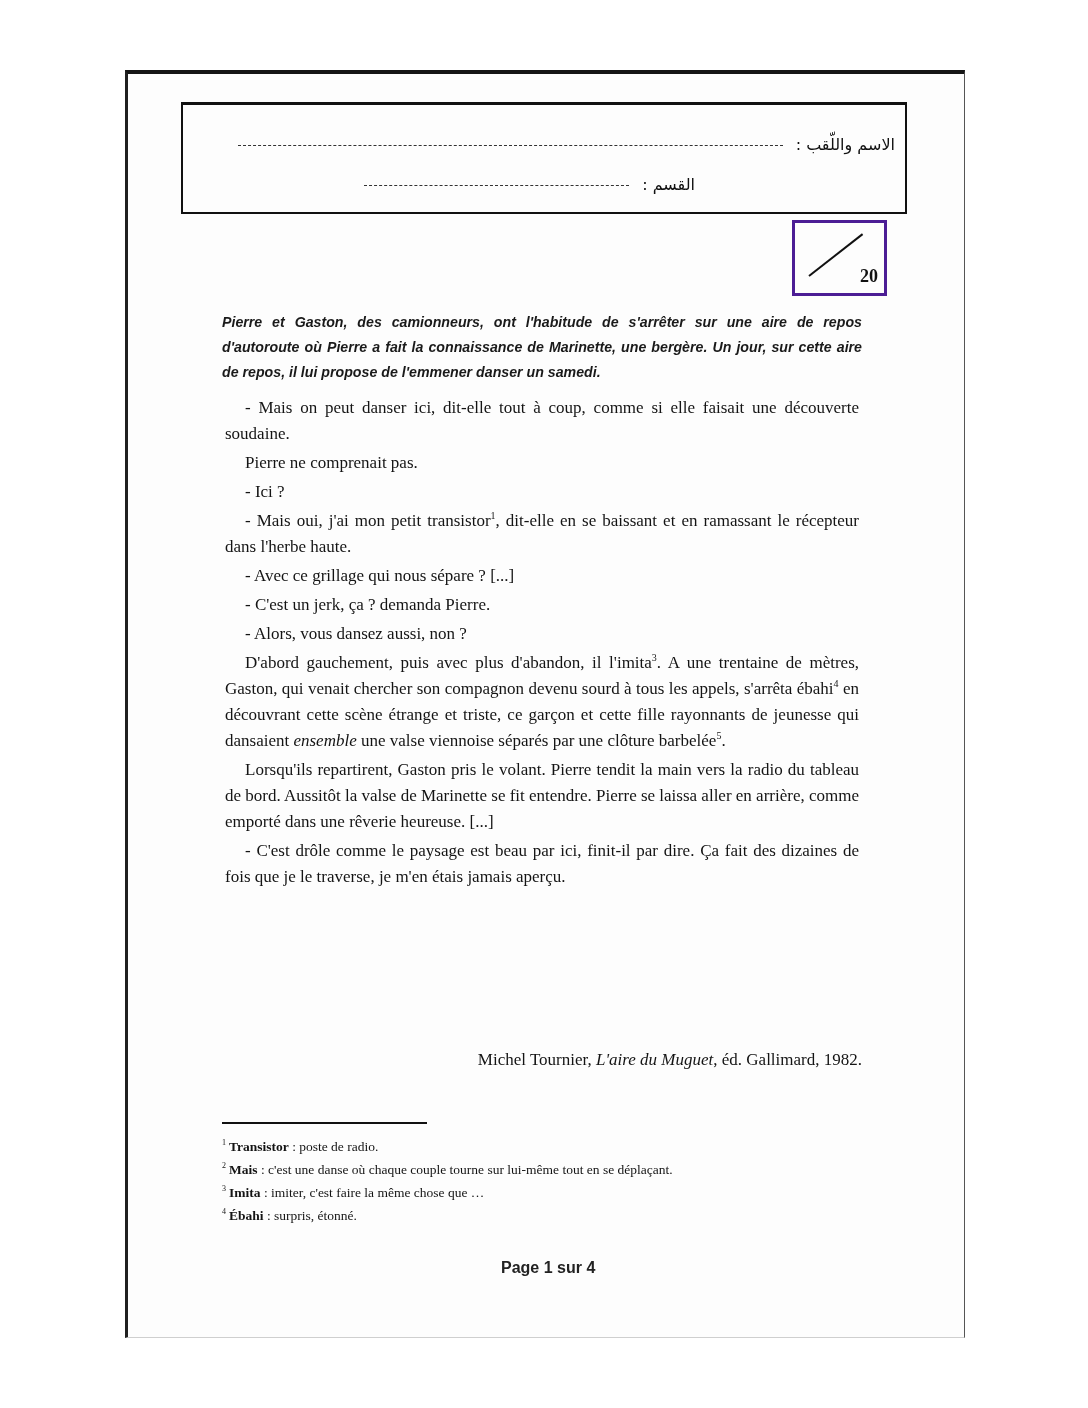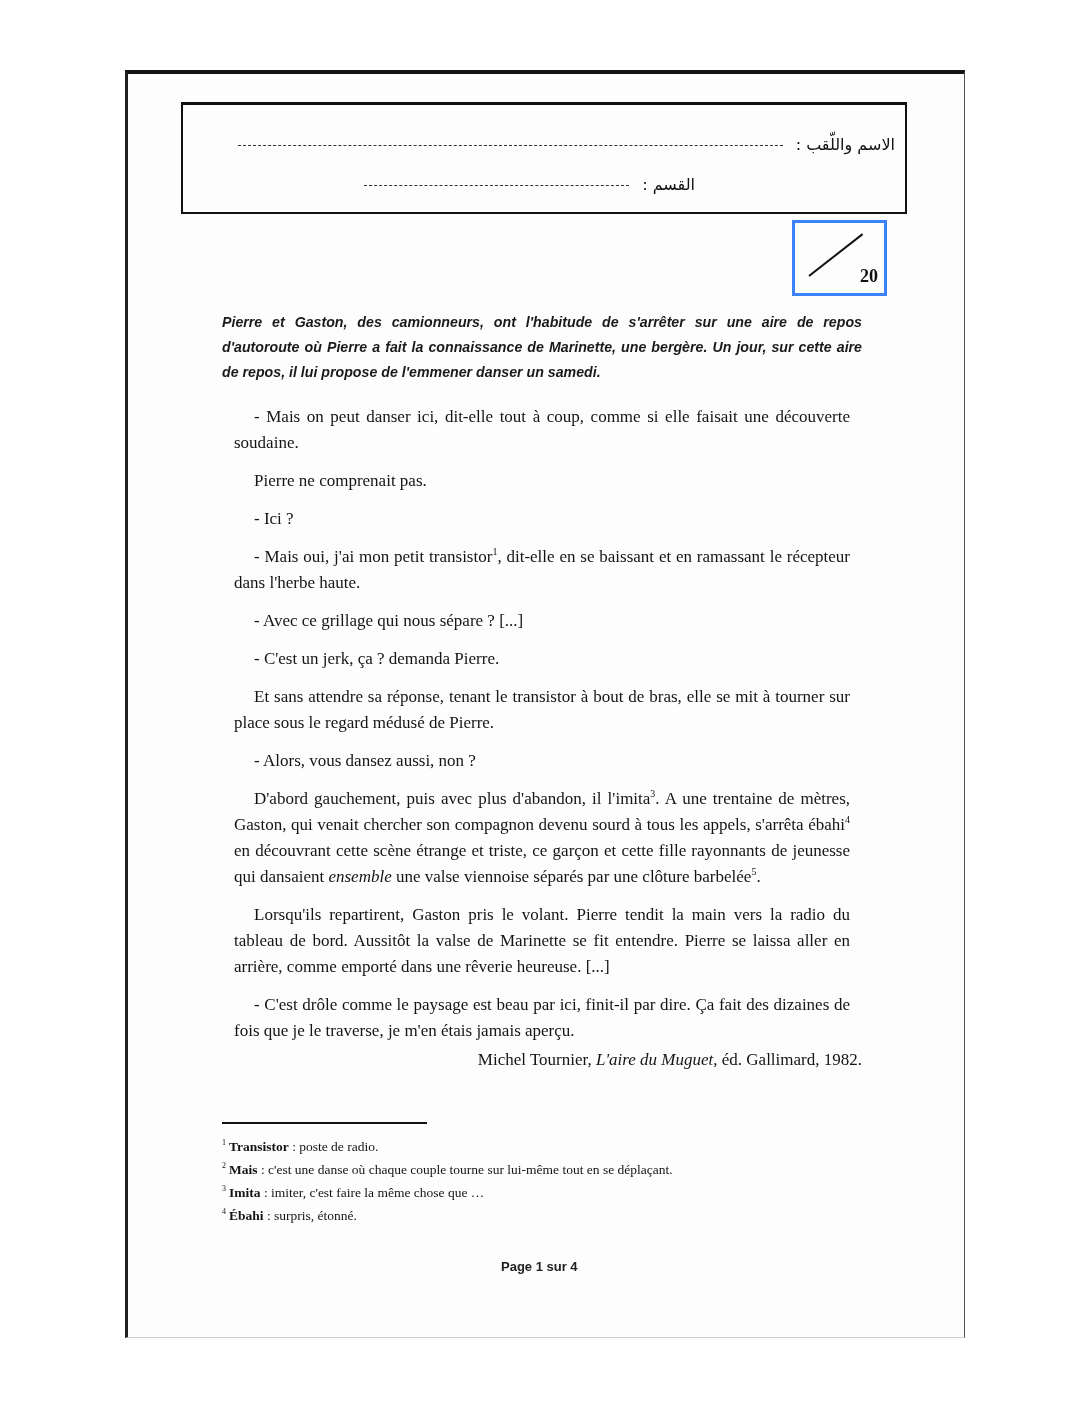--- a/index.html
+++ b/index.html
@@ -28,60 +28,60 @@
     .hdr-class { right: 210px; top: 70px; }
     .dots {
       display: inline-block; border-bottom: 1px dashed #333; vertical-align: middle;
       height: 0; margin-right: 8px;
     }
     .dots-name { width: 545px; }
     .dots-class { width: 265px; }
 
     .score-box {
       position: absolute; left: 792px; top: 220px; width: 95px; height: 76px;
-      border: 3px solid #3b82f6; box-sizing: border-box;
+      border: 3px solid #4c1d95; box-sizing: border-box;
     }
     .score-slash {
       position: absolute; left: 16px; top: 36px; width: 68px; height: 0;
       border-top: 2px solid #111; transform: rotate(-38deg); transform-origin: left center;
       top: 52px; left: 14px;
     }
     .score-value {
       position: absolute; right: 6px; bottom: 6px; font-weight: bold; font-size: 18px;
       font-family: "Liberation Serif", serif;
     }
 
     .intro {
       position: absolute; left: 222px; top: 310px; width: 640px;
       font-family: "Liberation Sans", sans-serif; font-style: italic; font-weight: bold;
       font-size: 14.2px; line-height: 25px; text-align: justify; color: #1a1a1a;
     }
     .text {
       position: absolute; left: 222px; top: 392px; width: 640px;
       font-size: 17px; line-height: 26px; text-align: justify; color: #141414;
     }
-    .text p { margin: 12px; text-indent: 20px; }
+    .text p { margin: 3px; text-indent: 20px; }
     .text sup { font-size: 10px; line-height: 0; }
     .source {
       position: absolute; right: 226px; top: 1050px; font-size: 17px; color: #141414;
     }
     .fn-rule {
       position: absolute; left: 222px; top: 1122px; width: 205px; height: 0;
       border-top: 2px solid #111;
     }
     .footnotes {
       position: absolute; left: 222px; top: 1133px; width: 600px;
       font-size: 13.5px; line-height: 19.5px; color: #141414;
     }
     .footnotes div { white-space: nowrap; }
     .footnotes sup { font-size: 8px; margin-right: 3px; }
     .footnotes b { font-weight: bold; }
     .page-num {
       position: absolute; left: 501px; top: 1259px;
-      font-family: "Liberation Sans", sans-serif; font-weight: bold; font-size: 13px; color: #222;
+      font-family: "Liberation Sans", sans-serif; font-weight: bold; font-size: 16px; color: #222;
     }
   </style>
 </head>
 <body>
 
 <div class="page"></div>
 
 <div class="header-box">
   <div class="hdr-line hdr-name">
     <span>الاسم واللّقب :</span>
@@ -100,21 +100,20 @@
 
 <div class="intro">Pierre et Gaston, des camionneurs, ont l'habitude de s'arrêter sur une aire de repos d'autoroute où Pierre a fait la connaissance de Marinette, une bergère. Un jour, sur cette aire de repos, il lui propose de l'emmener danser un samedi.</div>
 
 <div class="text" id="main-text">
     <p><span>- Mais on peut danser ici, dit-elle tout à coup, comme si elle faisait une découverte soudaine.</span></p>
     <p><span>Pierre ne comprenait pas.</span></p>
     <p><span>- Ici ?</span></p>
     <p><span>- Mais oui, j'ai mon petit transistor</span><sup>1</sup><span>, dit-elle en se baissant et en ramassant le récepteur dans l'herbe haute.</span></p>
     <p><span>- Avec ce grillage qui nous sépare ? [...]</span></p>
     <p><span>- C'est un jerk, ça ? demanda Pierre.</span></p>
-    <p><span>Et sans attendre sa réponse, tenant le transistor à bout de bras, elle se mit à tourner sur place sous le regard médusé de Pierre.</span></p>
     <p><span>- Alors, vous dansez aussi, non ?</span></p>
     <p><span>D'abord gauchement, puis avec plus d'abandon, il l'imita</span><sup>3</sup><span>. A une trentaine de mètres, Gaston, qui venait chercher son compagnon devenu sourd à tous les appels, s'arrêta ébahi</span><sup>4</sup><span> en découvrant cette scène étrange et triste, ce garçon et cette fille rayonnants de jeunesse qui dansaient </span><i>ensemble</i><span> une valse viennoise séparés par une clôture barbelée</span><sup>5</sup><span>.</span></p>
     <p><span>Lorsqu'ils repartirent, Gaston pris le volant. Pierre tendit la main vers la radio du tableau de bord. Aussitôt la valse de Marinette se fit entendre. Pierre se laissa aller en arrière, comme emporté dans une rêverie heureuse. [...]</span></p>
     <p><span>- C'est drôle comme le paysage est beau par ici, finit-il par dire. Ça fait des dizaines de fois que je le traverse, je m'en étais jamais aperçu.</span></p>
   </div>
 
 <div class="source">
   <span>Michel Tournier, </span><i>L'aire du Muguet</i><span>, éd. Gallimard, 1982.</span>
 </div>
 

